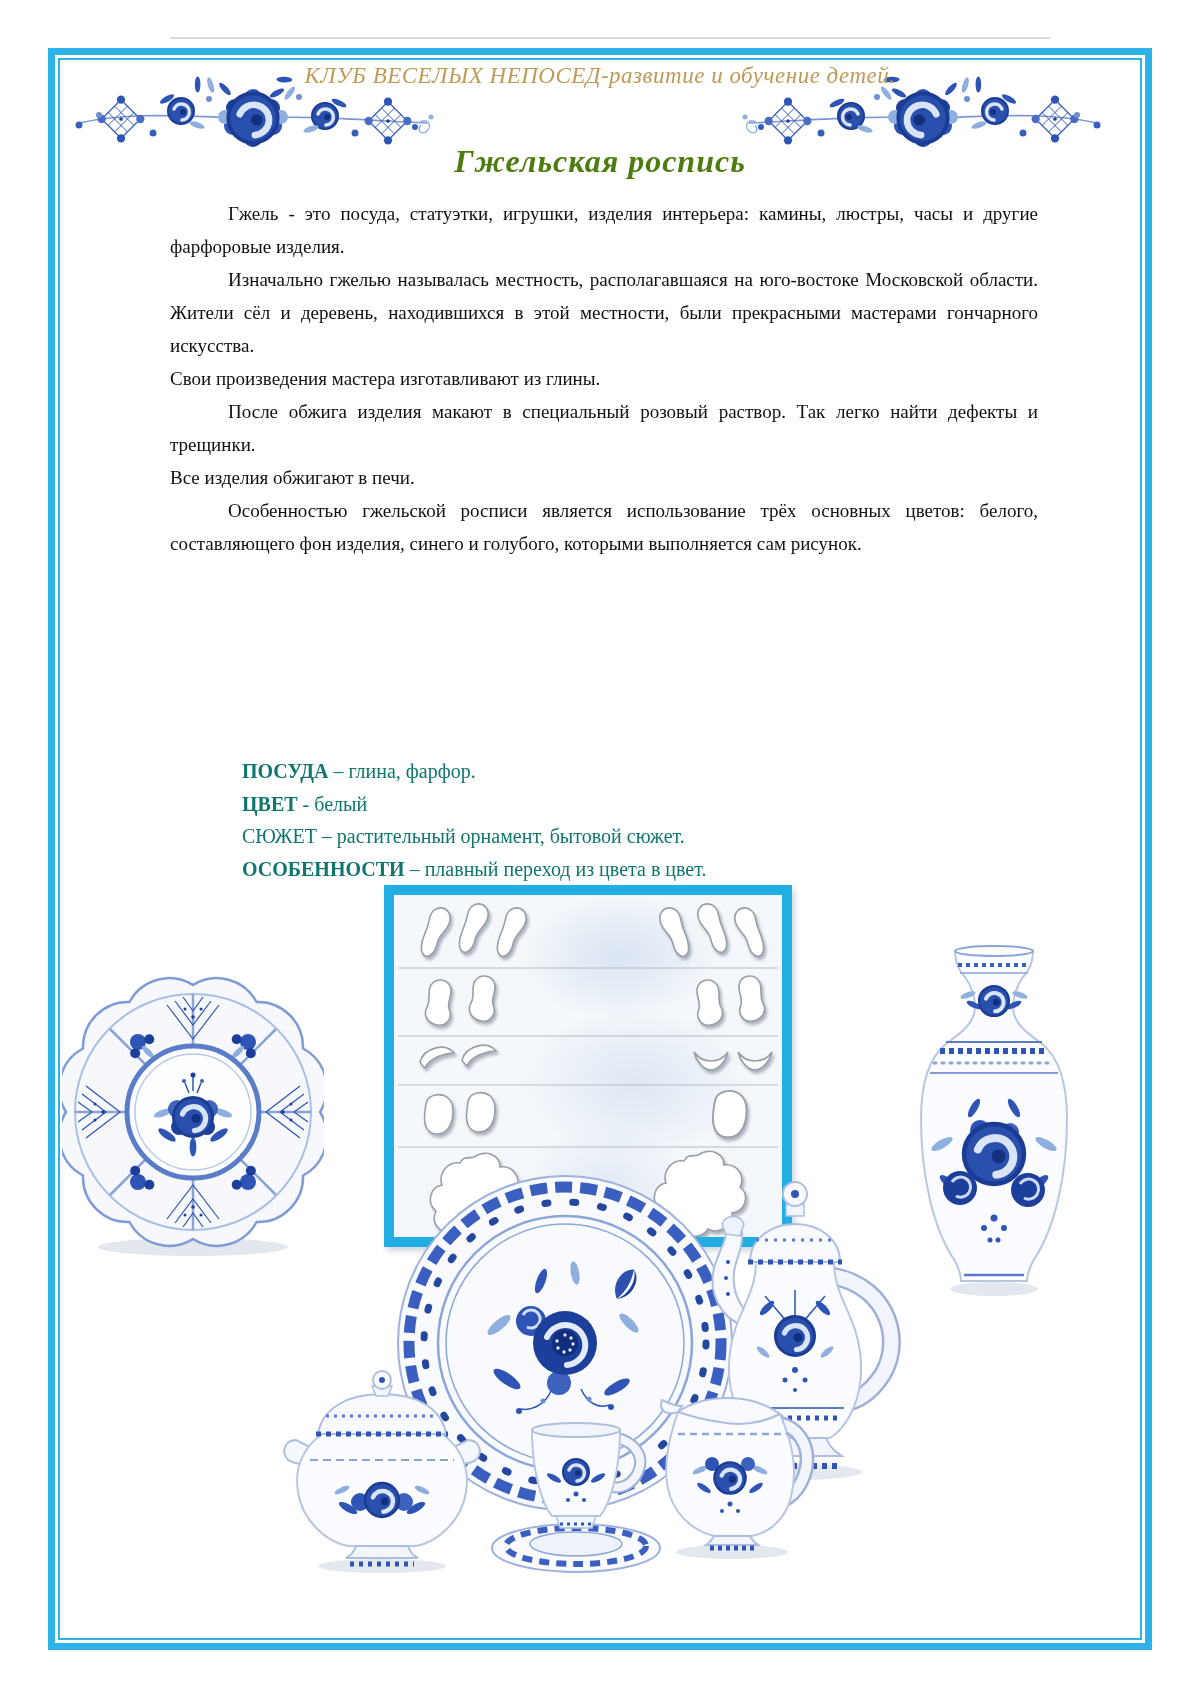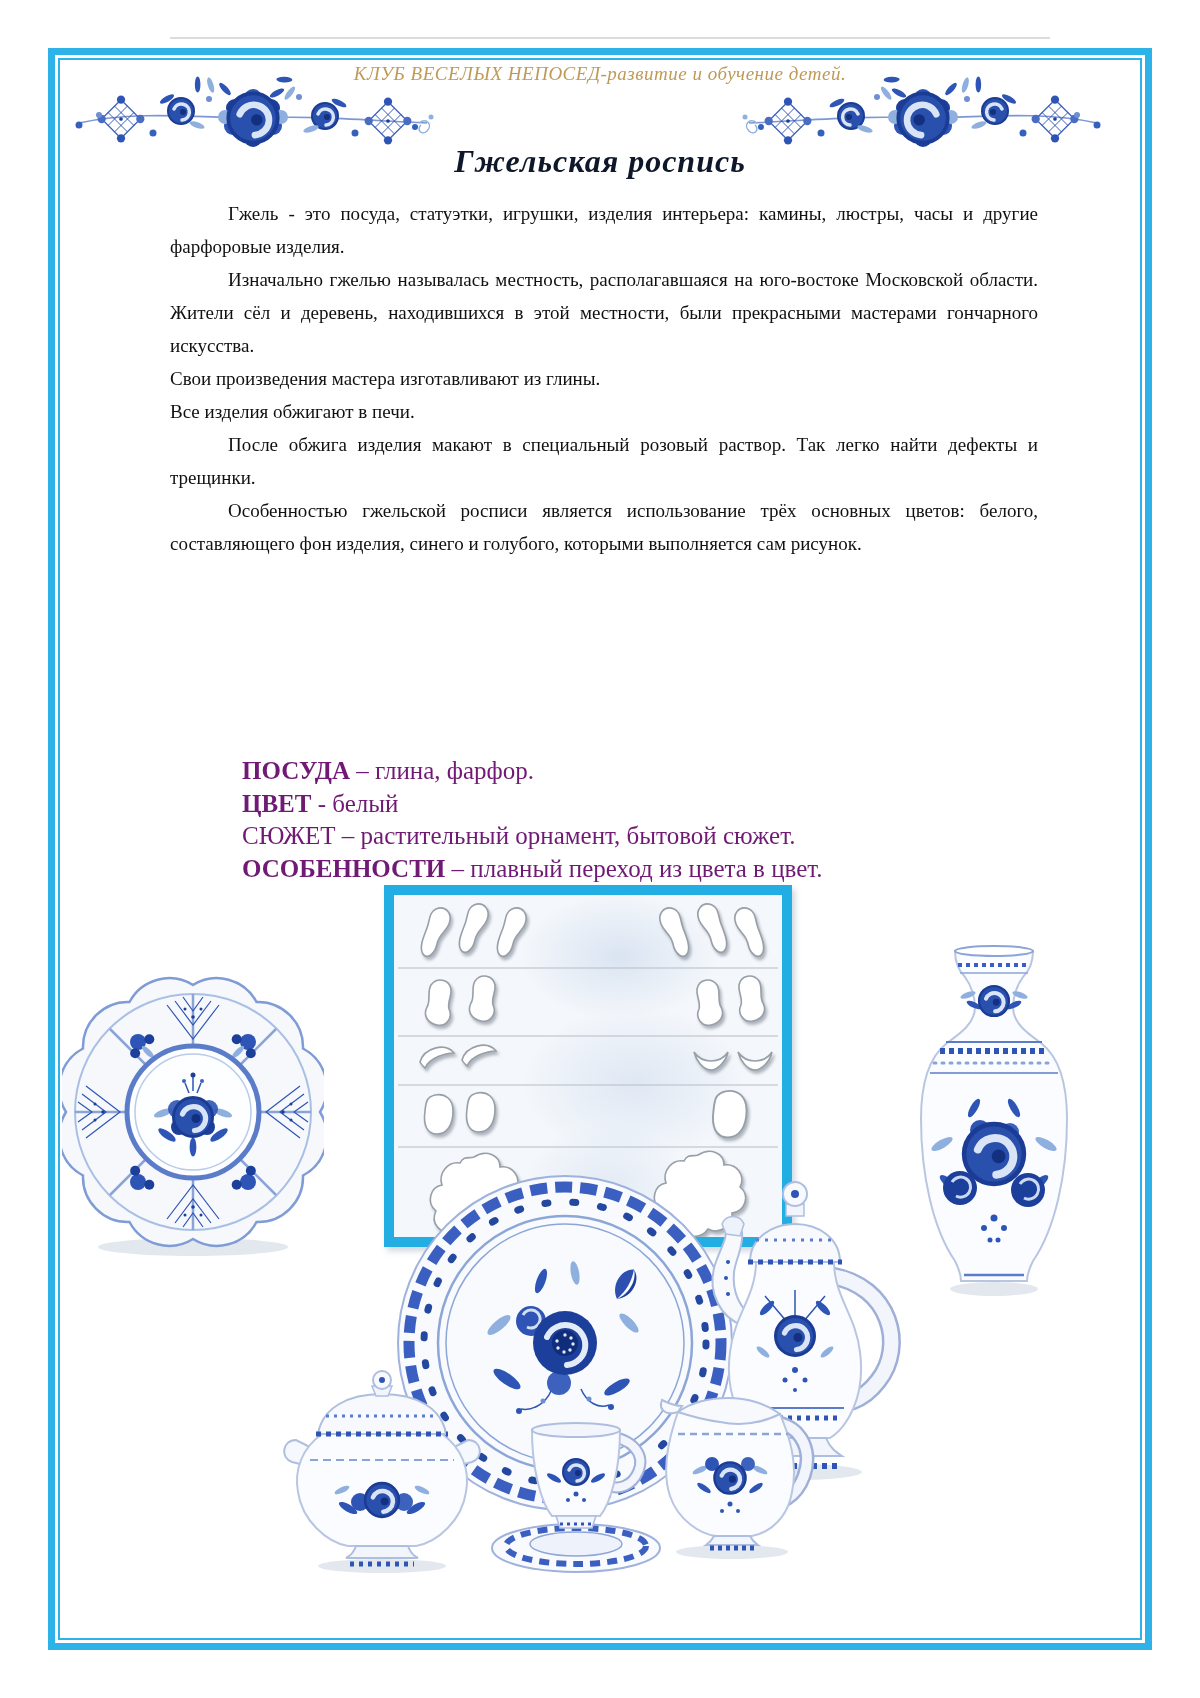--- a/index.html
+++ b/index.html
@@ -13,40 +13,40 @@
     position:absolute;left:48px;top:48px;width:1090px;height:1588px;
     border:7px solid #2db3e8;background:#ffffff;
   }
   .frame-inner{
     position:absolute;left:3px;top:3px;right:3px;bottom:3px;
     border:2px solid #2db3e8;pointer-events:none;
   }
   
   .club-header{
     position:absolute;left:0;top:8px;width:100%;text-align:center;
-    font-style:italic;font-size:19px;color:#bf9a57;letter-spacing:.5px;
+    font-style:italic;font-size:23px;color:#bf9a57;letter-spacing:.5px;
   }
   .ornament{position:absolute;top:16px;width:380px;height:88px;}
   .ornament.left{left:8px;}
   .ornament.right{left:678px;transform:scaleX(-1);}
   
   .page-title{
     position:absolute;left:0;top:88px;width:100%;text-align:center;
-    font-size:32px;font-weight:bold;font-style:italic;color:#0f172a;letter-spacing:1px;
+    font-size:32px;font-weight:bold;font-style:italic;color:#4d7c0f;letter-spacing:1px;
   }
   .article{
     position:absolute;left:115px;top:142px;width:868px;
     font-size:19px;line-height:33px;color:#111;
     text-align:justify;text-align-last:left;
   }
   .body-p{margin:0;text-indent:58px;}
   .body-p.no-indent{text-indent:0;}
   .specs{
     position:absolute;left:187px;top:700px;
-    font-size:25px;line-height:32.5px;color:#701a75;
+    font-size:20px;line-height:32.5px;color:#0f766e;
   }
   .spec-term{font-weight:normal;}
   .spec-term.b{font-weight:bold;}
   
   .stencil-box{
     position:absolute;left:329px;top:830px;width:388px;height:342px;
     border:10px solid #22ade3;background:#f4f7fb;
     box-shadow:3px 4px 6px rgba(120,140,160,.35);
   }
   .stencil-wash{
@@ -155,22 +155,22 @@
   </svg>
 
   <div class="club-header">КЛУБ ВЕСЕЛЫХ НЕПОСЕД-развитие и обучение детей.</div>
 
   <div class="page-title">Гжельская роспись</div>
 
   <div class="article">
       <p class="body-p">Гжель - это посуда, статуэтки, игрушки, изделия интерьера: камины, люстры, часы и другие фарфоровые изделия.</p>
       <p class="body-p">Изначально гжелью называлась местность, располагавшаяся на юго-востоке Московской области. Жители сёл и деревень, находившихся в этой местности, были прекрасными мастерами гончарного искусства.</p>
       <p class="body-p no-indent">Свои произведения мастера изготавливают из глины.</p>
+      <p class="body-p">После обжига изделия макают в специальный розовый раствор. Так легко найти дефекты и трещинки.</p>
       <p class="body-p no-indent">Все изделия обжигают в печи.</p>
-      <p class="body-p">После обжига изделия макают в специальный розовый раствор. Так легко найти дефекты и трещинки.</p>
       <p class="body-p">Особенностью гжельской росписи является использование трёх основных цветов: белого, составляющего фон изделия, синего и голубого, которыми выполняется сам рисунок.</p>
     </div>
 
   <div class="specs">
       <div class="spec-line"><span class="spec-term b">ПОСУДА</span> – глина, фарфор.</div>
       <div class="spec-line"><span class="spec-term b">ЦВЕТ</span> - белый</div>
       <div class="spec-line"><span class="spec-term">СЮЖЕТ</span> – растительный орнамент, бытовой сюжет.</div>
       <div class="spec-line"><span class="spec-term b">ОСОБЕННОСТИ</span> – плавный переход из цвета в цвет.</div>
     </div>
 

